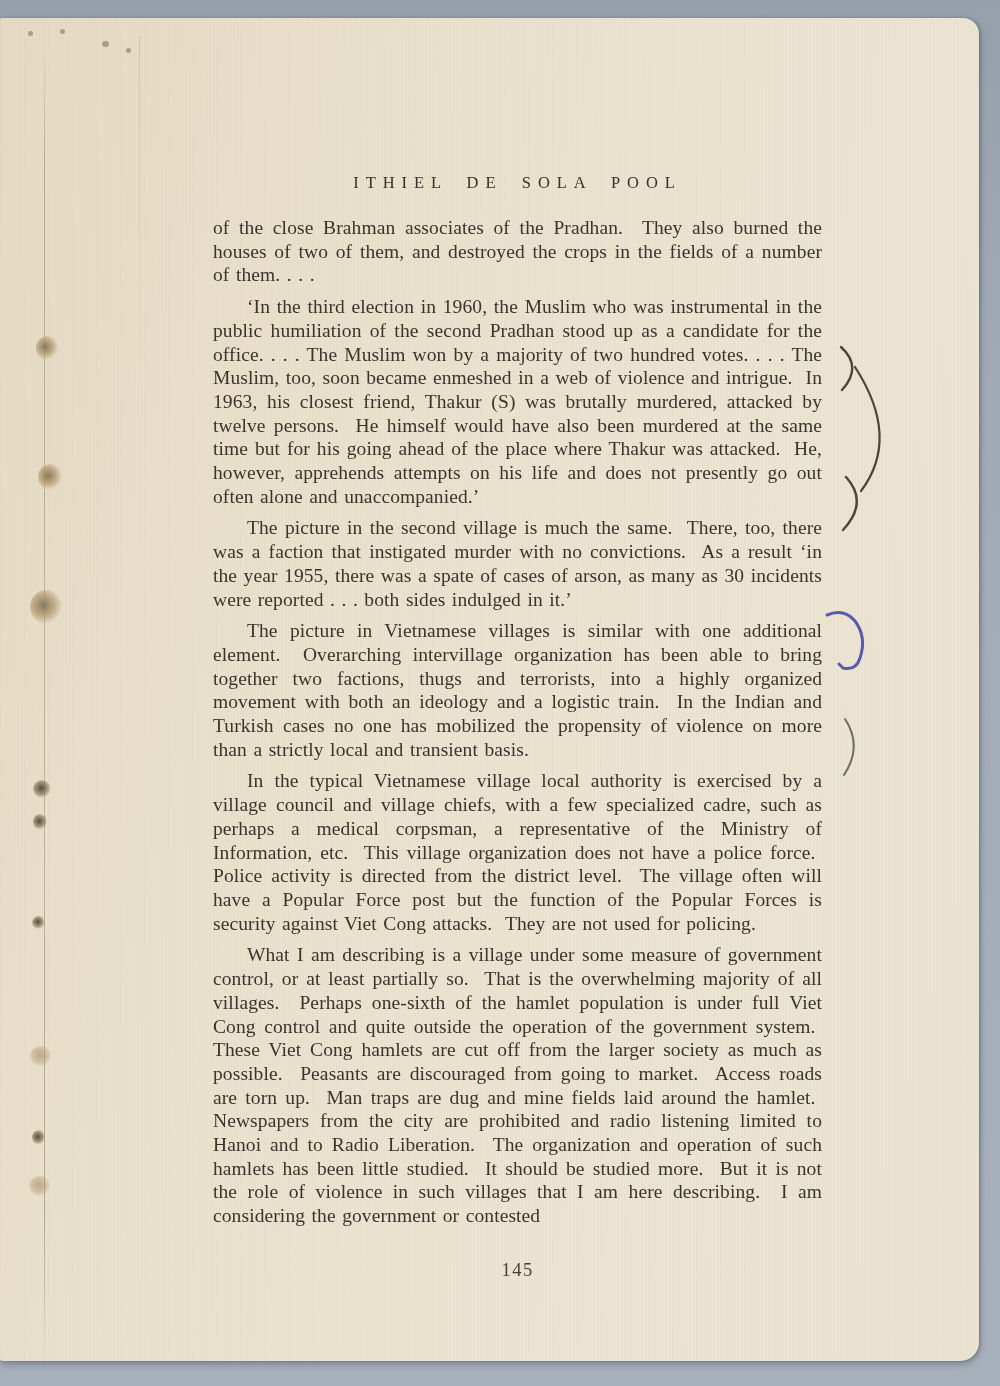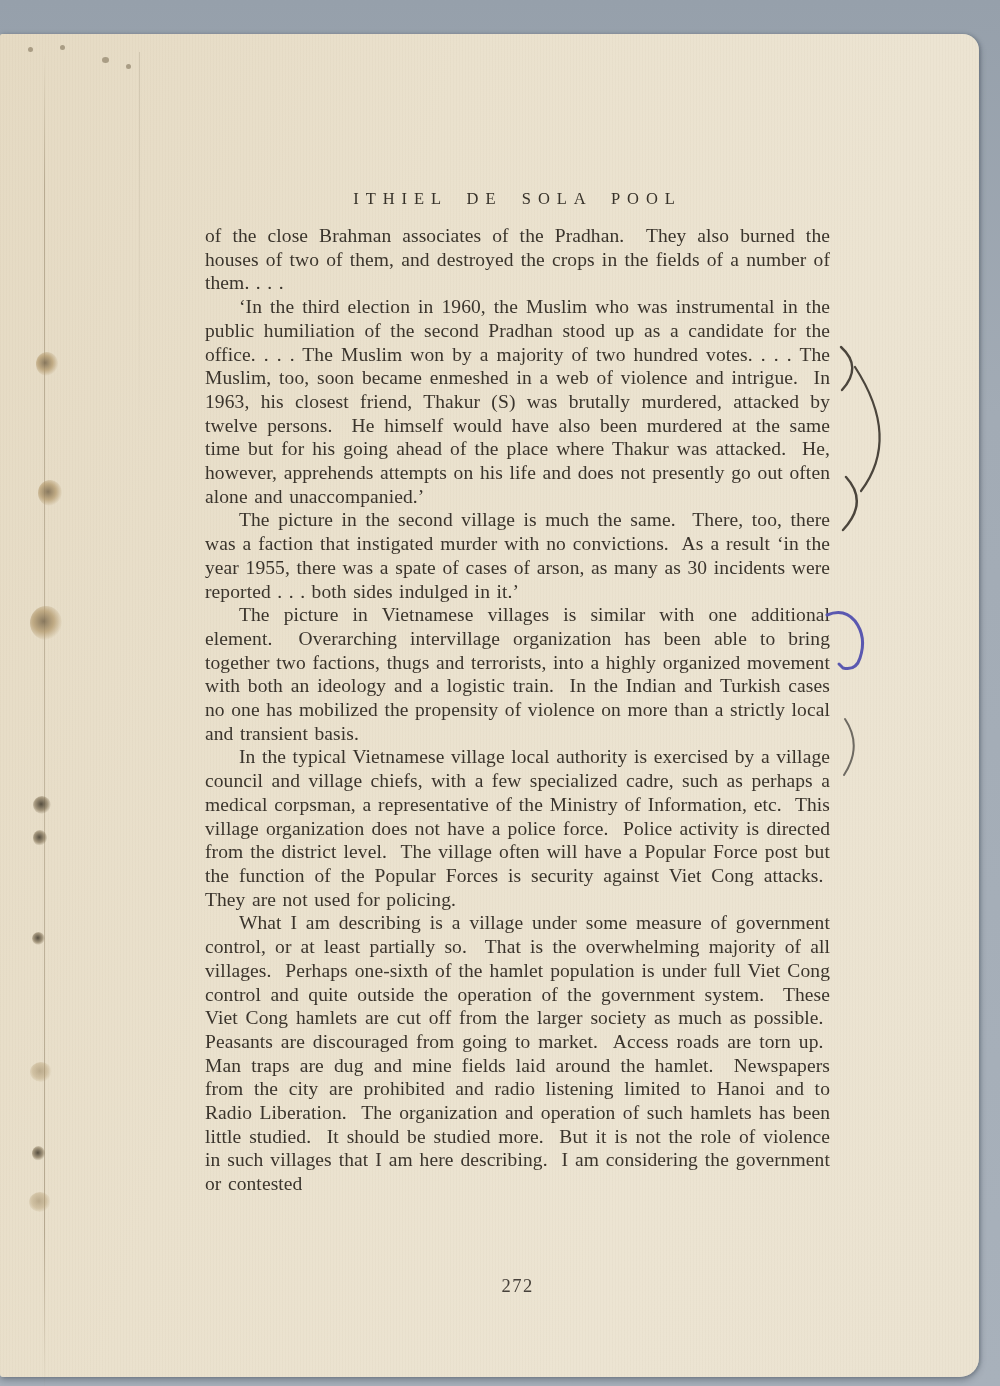--- a/index.html
+++ b/index.html
@@ -6,38 +6,38 @@
   body{
     width:1000px;height:1386px;
     font-family:"Liberation Serif", serif;
     background:#a3acb6;
   }
   .scan{
     position:relative;width:1000px;height:1386px;overflow:hidden;
     background:linear-gradient(180deg,#96a0ab 0%,#a2abb5 30%,#a8b1bb 100%);
   }
   .page{
-    position:absolute;left:0;top:34px;width:979px;height:1343px;
+    position:absolute;left:0;top:18px;width:979px;height:1343px;
     background:
       repeating-linear-gradient(90deg, rgba(120,100,70,.028) 0 1px, rgba(0,0,0,0) 1px 3px),
       linear-gradient(105deg,#e5dac3 0%,#eae1cd 35%,#ece4d2 70%,#ebe3d1 100%);
     border-radius:2px 16px 19px 3px;
     box-shadow:0 3px 7px rgba(35,45,58,.38), 2px 0 3px rgba(35,45,58,.18);
   }
   .running-header{
     position:absolute;left:205px;top:155px;width:625px;
     text-align:center;font-size:16.5px;font-weight:500;
     letter-spacing:.42em;word-spacing:.5em;color:#37322a;
   }
   .body-text{
     position:absolute;left:205px;top:190px;width:625px;
     font-size:19.5px;line-height:23.7px;color:#3a342c;
     text-align:justify;letter-spacing:.1px;word-spacing:1.5px;
   }
-  .para{margin:0;text-indent:34px;}
+  .para{margin:8px;text-indent:34px;}
   .para.no-indent{text-indent:0;}
   .page-number{
     position:absolute;left:205px;top:1242px;width:625px;
     text-align:center;font-size:18.5px;letter-spacing:1.5px;color:#47413a;
   }
   .marks-overlay{position:absolute;left:0;top:0;width:1000px;height:1386px;pointer-events:none;}
   .thread{
     position:absolute;left:44px;top:18px;width:1px;height:1342px;
     background:linear-gradient(180deg,rgba(120,100,70,0) 0%,rgba(110,92,62,.38) 10%,rgba(110,92,62,.3) 55%,rgba(110,92,62,.42) 88%,rgba(120,100,70,0) 100%);
   }
@@ -88,21 +88,21 @@
         <p class="para">The picture in the second village is much the same.&nbsp; There, too, there was a faction that instigated murder with no convictions.&nbsp; As a result ‘in the year 1955, there was a spate of cases of arson, as many as 30 incidents were reported . . . both sides indulged in it.’</p>
 
         <p class="para">The picture in Vietnamese villages is similar with one additional element.&nbsp; Overarching intervillage organization has been able to bring together two factions, thugs and terrorists, into a highly organized movement with both an ideology and a logistic train.&nbsp; In the Indian and Turkish cases no one has mobilized the propensity of violence on more than a strictly local and transient basis.</p>
 
 
         <p class="para">In the typical Vietnamese village local authority is exercised by a village council and village chiefs, with a few specialized cadre, such as perhaps a medical corpsman, a representative of the Ministry of Information, etc.&nbsp; This village organization does not have a police force.&nbsp; Police activity is directed from the district level.&nbsp; The village often will have a Popular Force post but the function of the Popular Forces is security against Viet Cong attacks.&nbsp; They are not used for policing.</p>
 
         <p class="para">What I am describing is a village under some measure of government control, or at least partially so.&nbsp; That is the overwhelming majority of all villages.&nbsp; Perhaps one-sixth of the hamlet population is under full Viet Cong control and quite outside the operation of the government system.&nbsp; These Viet Cong hamlets are cut off from the larger society as much as possible.&nbsp; Peasants are discouraged from going to market.&nbsp; Access roads are torn up.&nbsp; Man traps are dug and mine fields laid around the hamlet.&nbsp; Newspapers from the city are prohibited and radio listening limited to Hanoi and to Radio Liberation.&nbsp; The organization and operation of such hamlets has been little studied.&nbsp; It should be studied more.&nbsp; But it is not the role of violence in such villages that I am here describing.&nbsp; I am considering the government or contested</p>
       </div>
 
-    <div class="page-number">272</div>
+    <div class="page-number">145</div>
   </div>
 
   <svg class="marks-overlay" width="1000" height="1386" viewBox="0 0 1000 1386" fill="none" stroke-linecap="round">
 
     <path stroke-width="2.4" d="M 841,347 Q 863,367 842,390" stroke="#4b453c"></path>
     <path stroke-width="2.2" d="M 855,367 Q 901,438 861,491" stroke="#4b453c"></path>
     <path stroke-width="2.4" d="M 846,477 Q 869,502 843,530" stroke="#4b453c"></path>
 
     <path stroke-width="3" d="M 827,615 Q 844,608 855,621 Q 867,637 860,658 Q 856,671 843,668 L 839,664" stroke="#5a58b0"></path>
 

